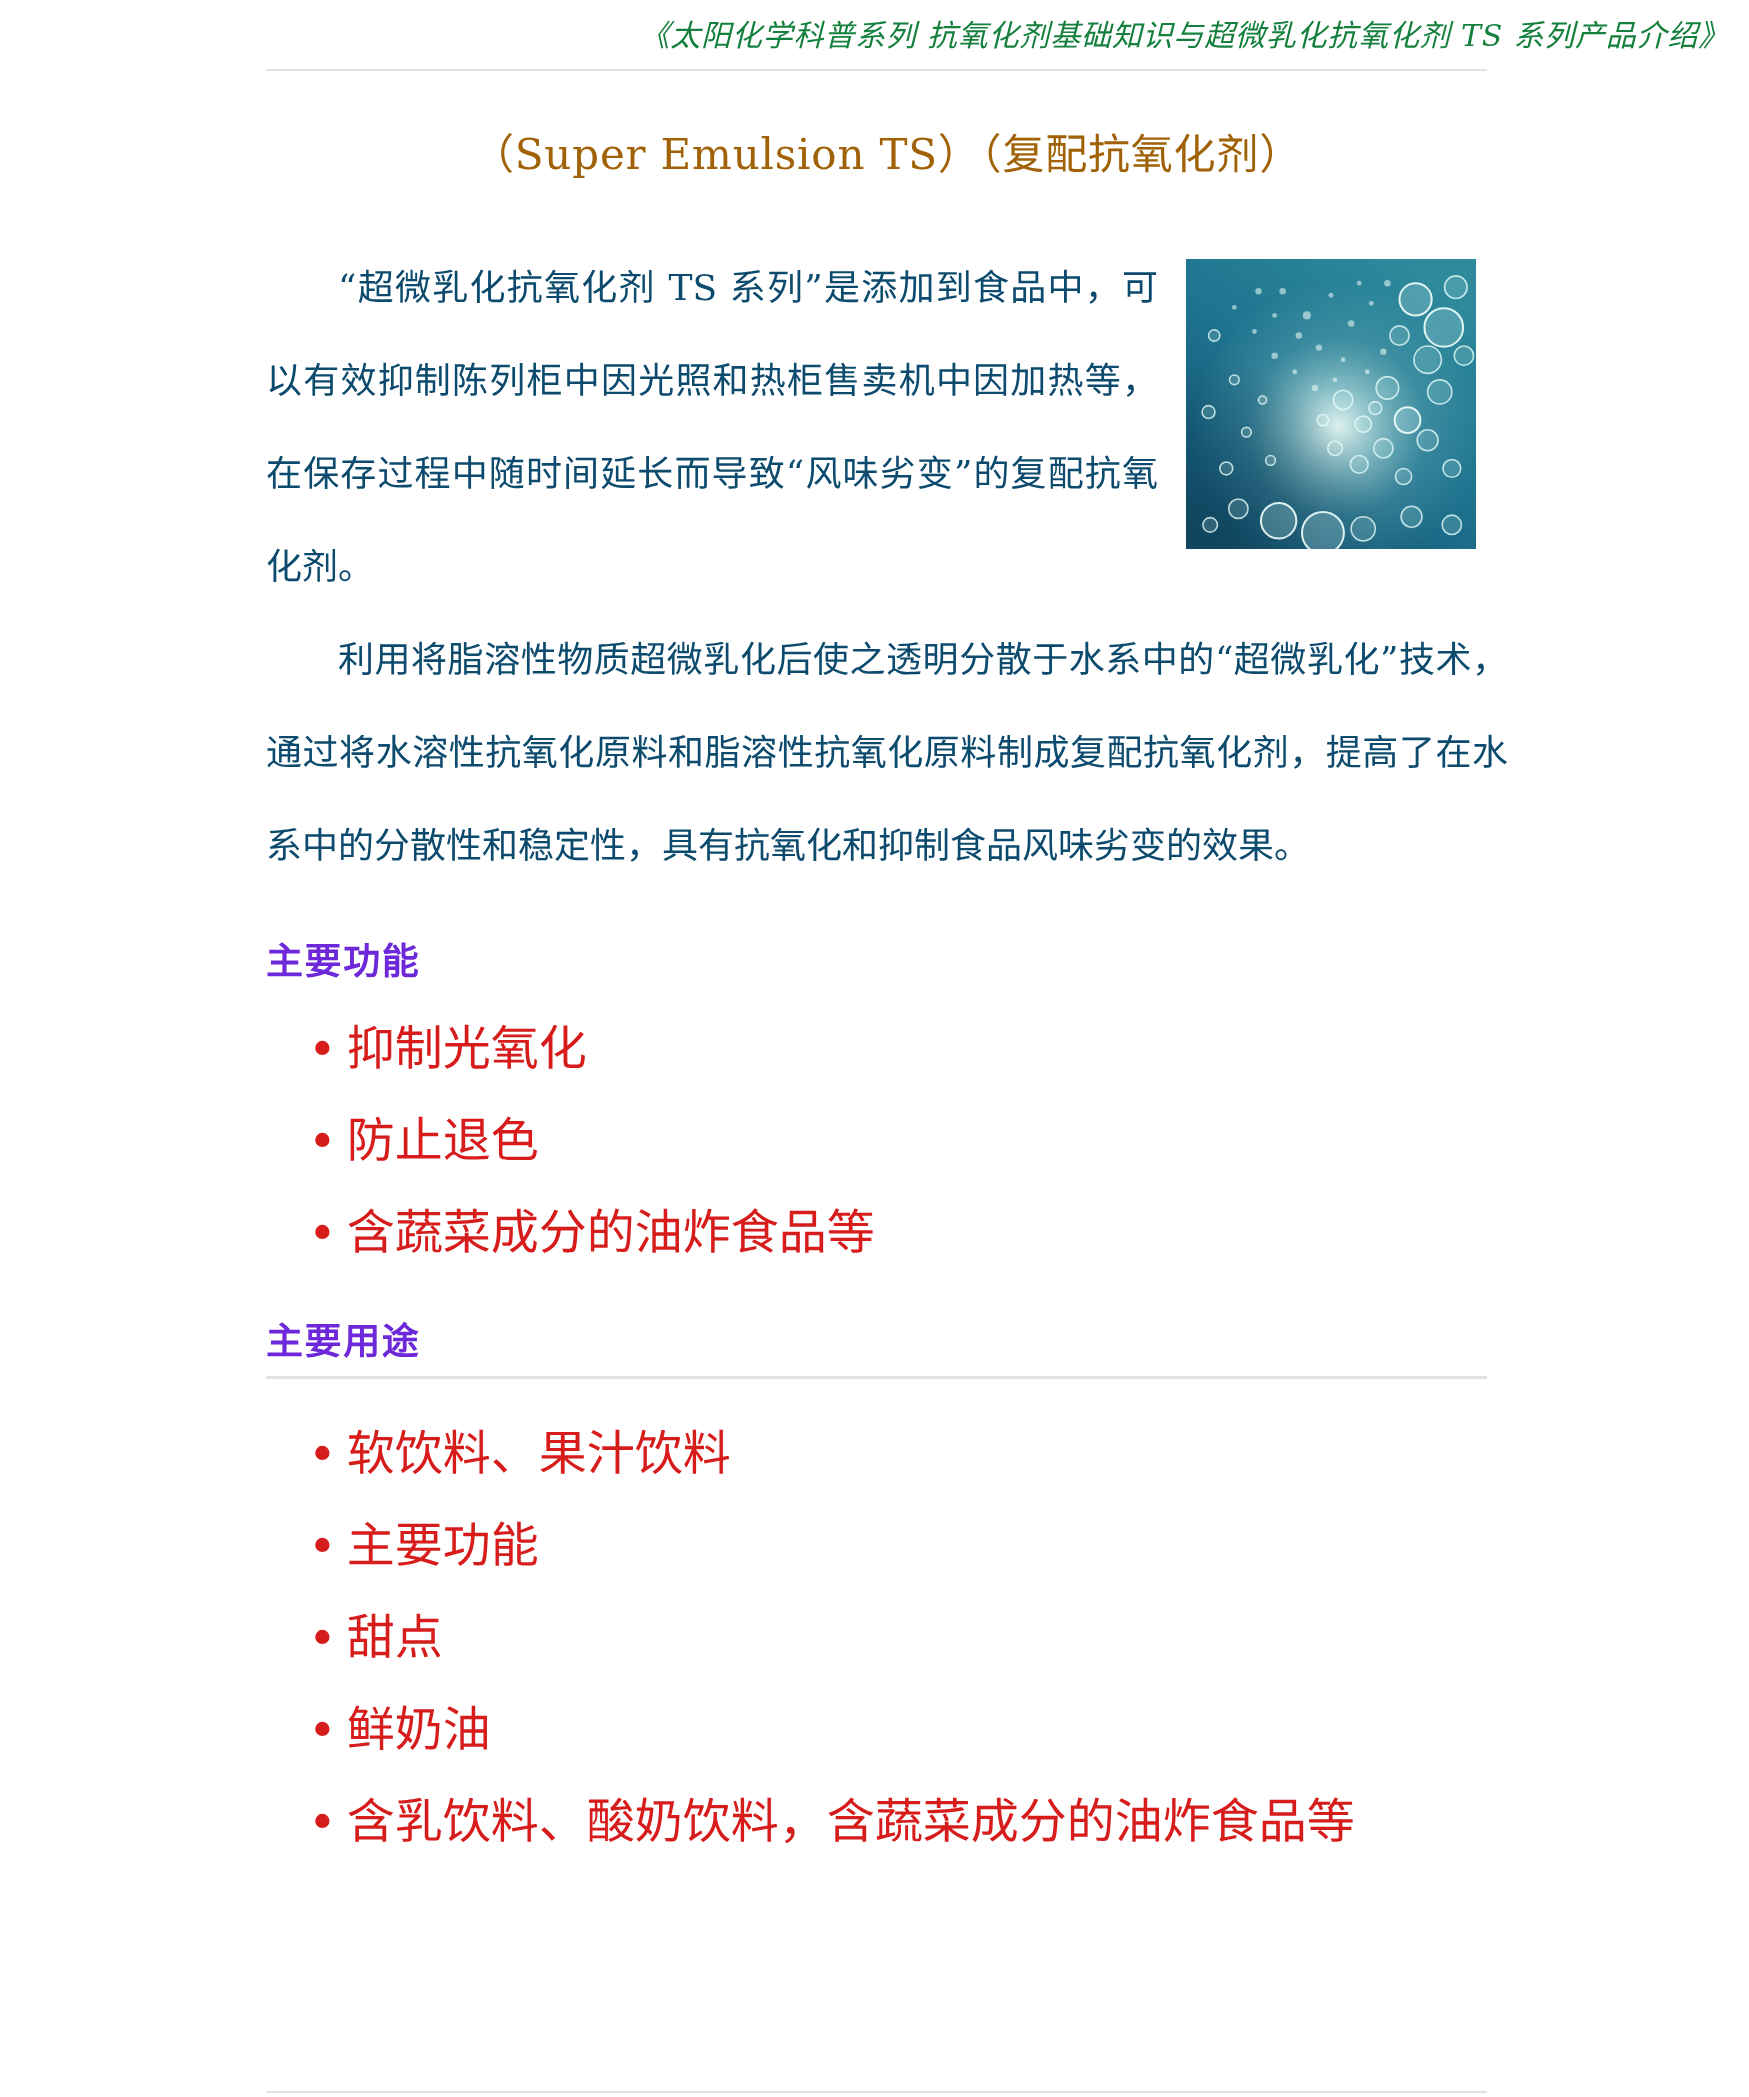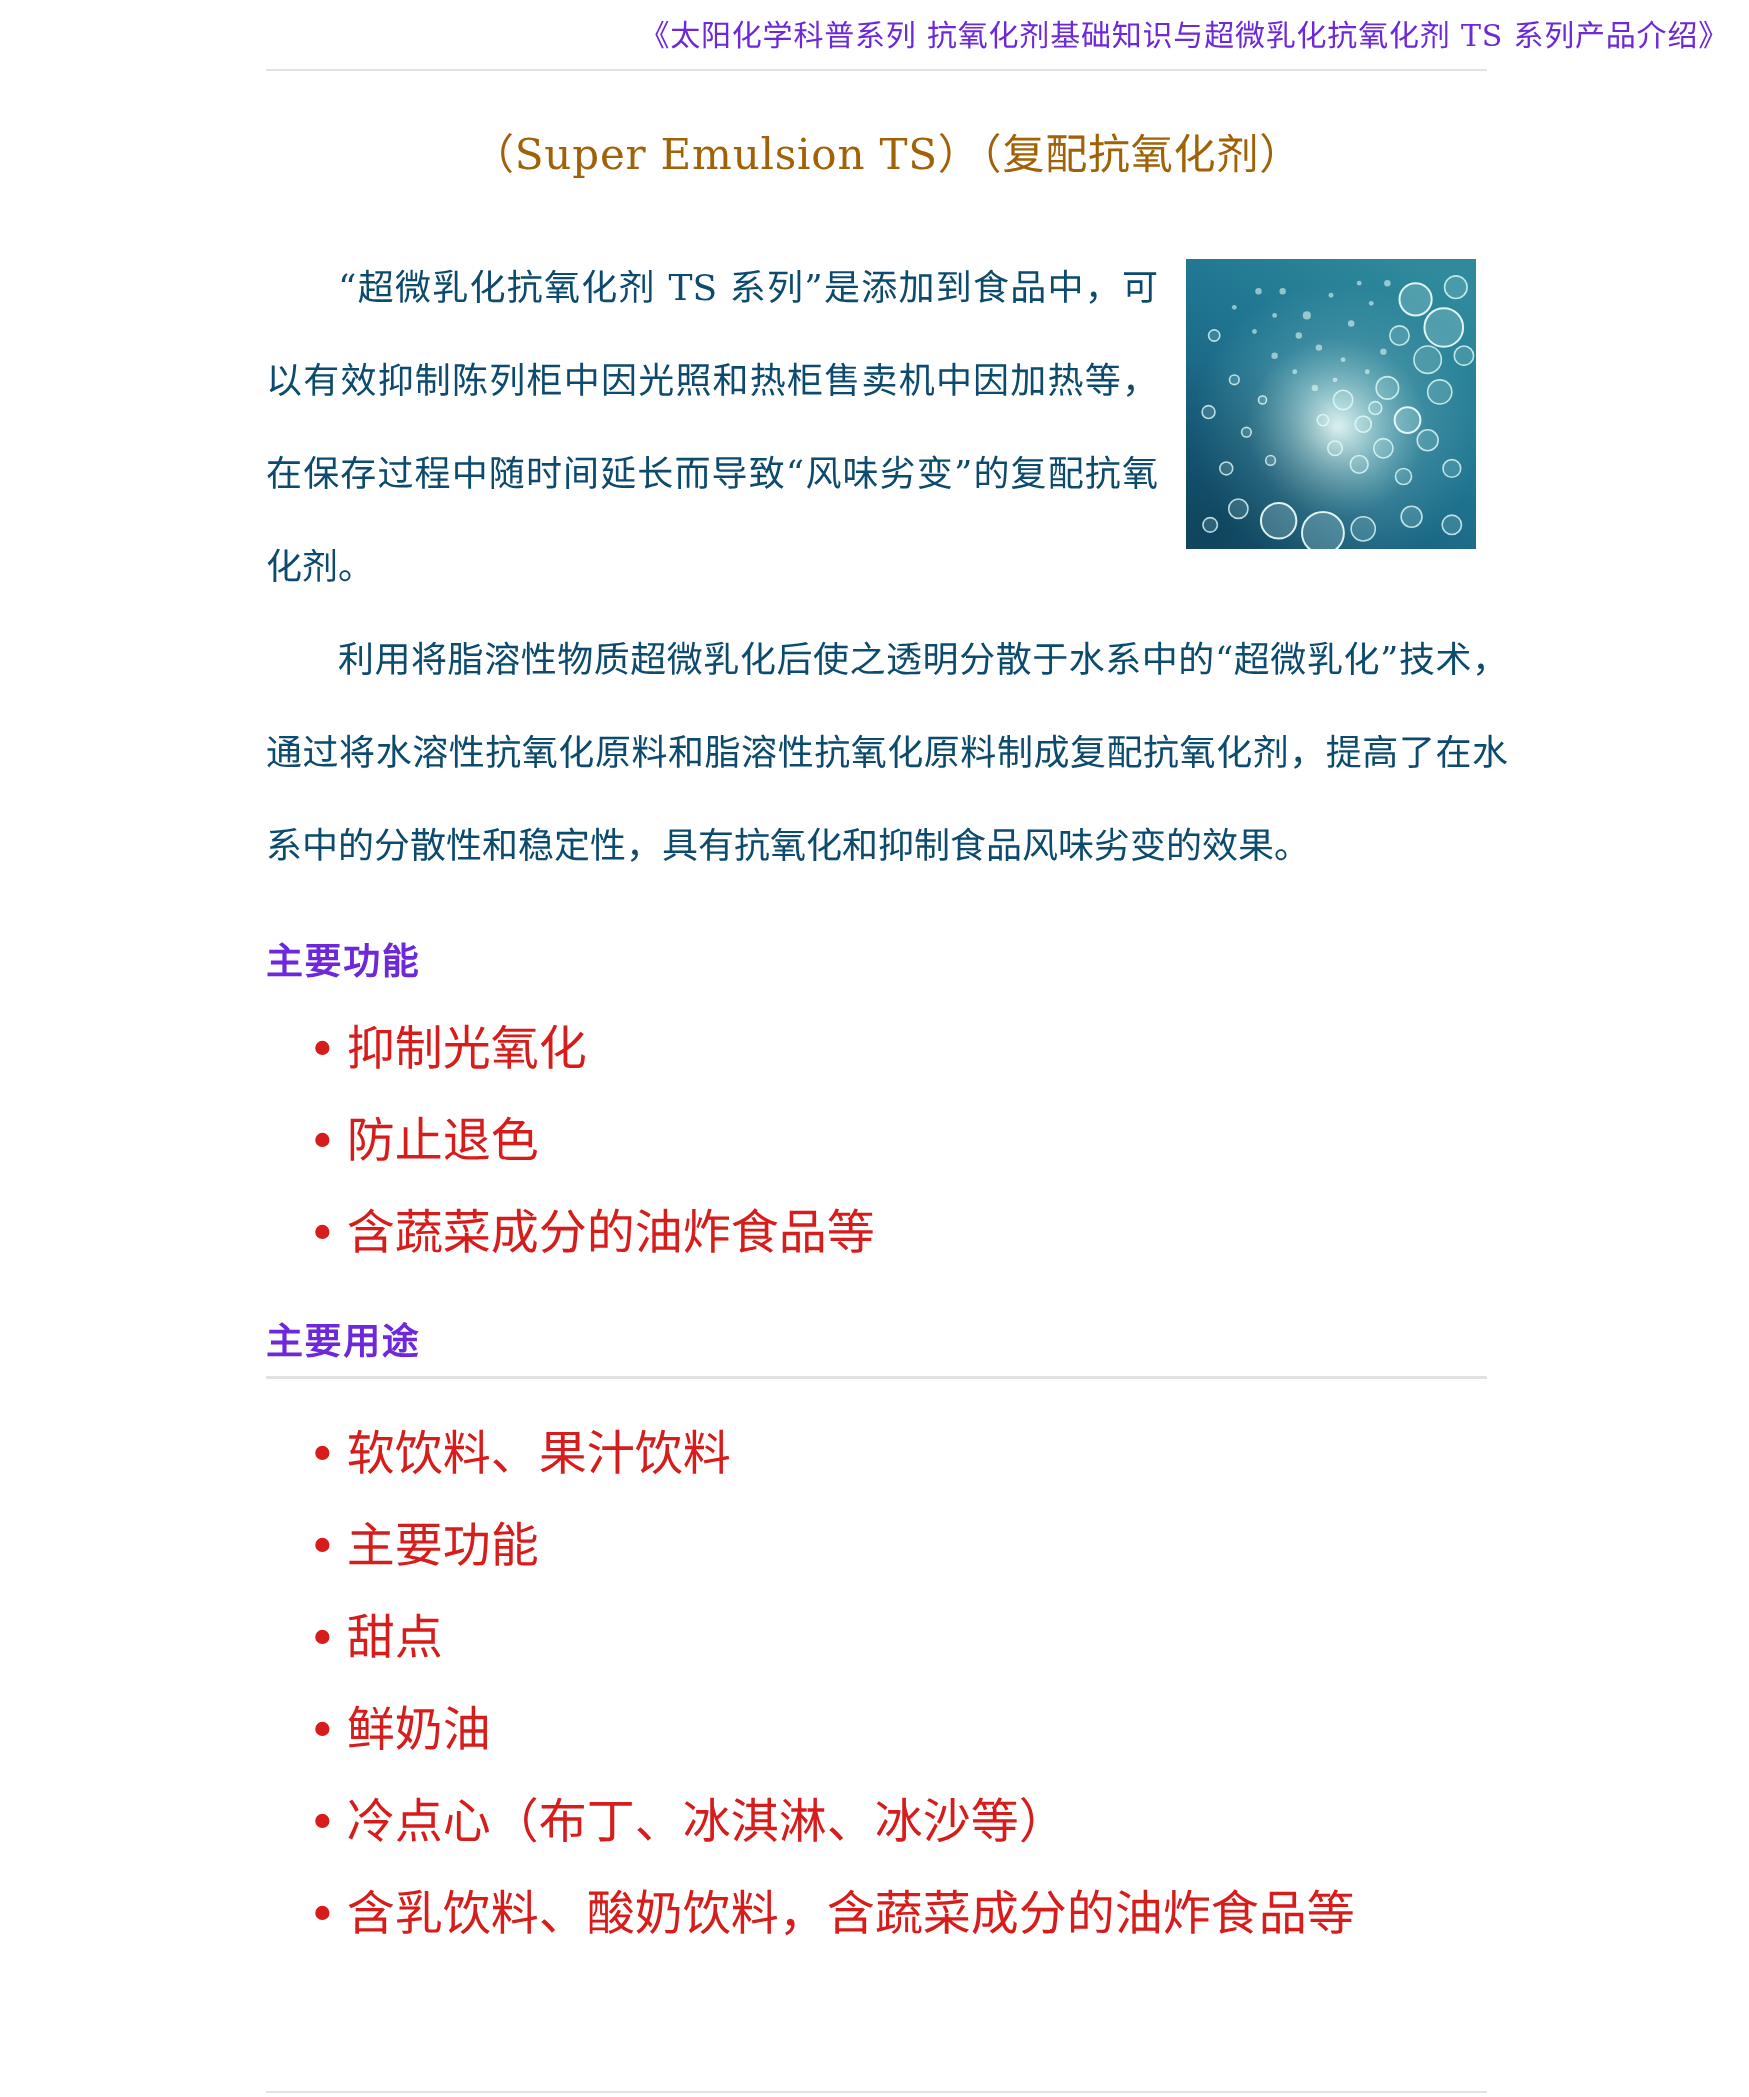--- a/index.html
+++ b/index.html
@@ -14,22 +14,23 @@
   }
   .content { padding: 0 242px 0 266px; }
 
   
   .doc-header {
     padding-top: 18px;
     padding-right: 21px;
     text-align: right;
     font-size: 30px;
     line-height: 35px;
-    color: #6d28d9;
+    color: #15803d;
     letter-spacing: 0.8px;
+    font-style: italic;
   }
   .rule {
     height: 2.4px;
     background: #e2e2e2;
     margin-right: 21px;
   }
   .top-rule { margin-top: 16px; }
 
   
   .doc-title {
@@ -223,20 +224,19 @@
       <li><span class="bullet-mark">·</span><span>含蔬菜成分的油炸食品等</span></li>
     </ul>
 
     <h3 class="section-heading uses-section-heading">主要用途</h3>
     <div class="rule section-rule"></div>
     <ul class="bullet-list uses-list">
       <li><span class="bullet-mark">·</span><span>软饮料、果汁饮料</span></li>
       <li><span class="bullet-mark">·</span><span>主要功能</span></li>
       <li><span class="bullet-mark">·</span><span>甜点</span></li>
       <li><span class="bullet-mark">·</span><span>鲜奶油</span></li>
-      <li><span class="bullet-mark">·</span><span>冷点心（布丁、冰淇淋、冰沙等）</span></li>
       <li><span class="bullet-mark">·</span><span>含乳饮料、酸奶饮料，含蔬菜成分的油炸食品等</span></li>
     </ul>
   </div>
 
   <div class="footer-rule"></div>
 </div>
 
 
 </body></html>

